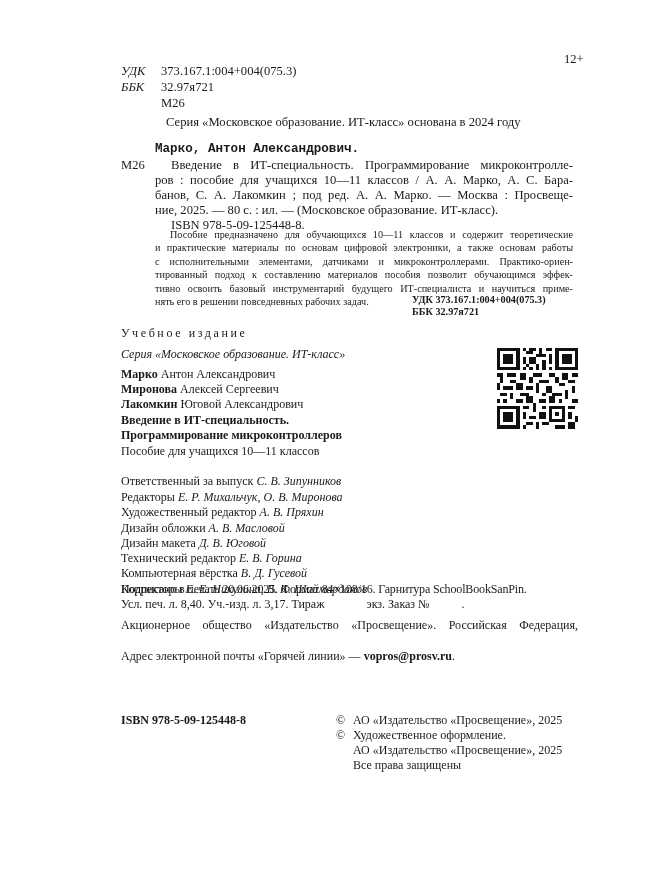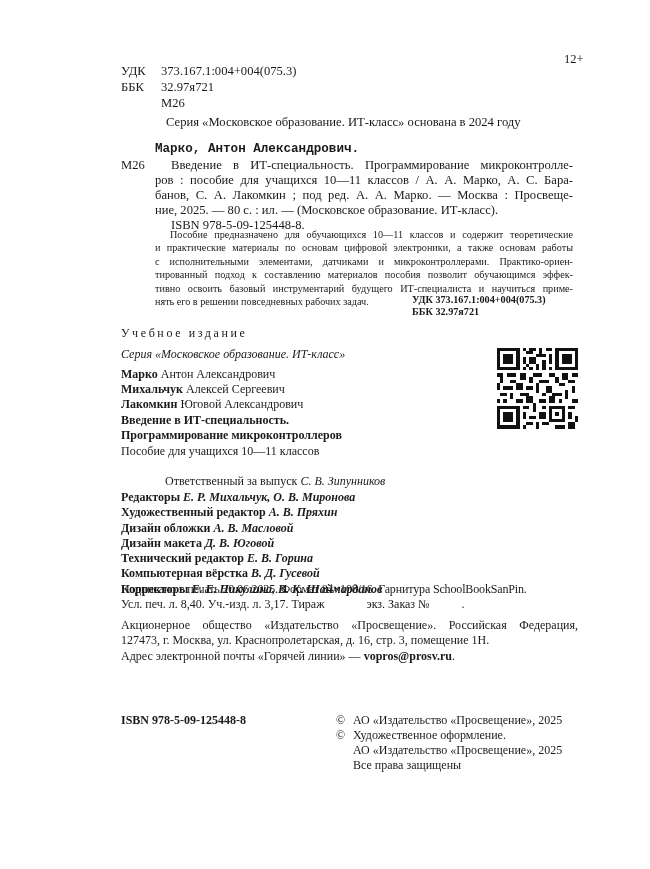--- a/index.html
+++ b/index.html
@@ -9,21 +9,21 @@
     color: #1a1a1a;
   }
   .abs { position: absolute; }
   .serif { font-family: "Liberation Serif", "DejaVu Serif", serif; }
   .b { font-weight: bold; }
   .i { font-style: italic; }
   .t13 { font-size: 12.6px; line-height: 15px; }
   .t12 { font-size: 12px; line-height: 15px; }
   .t10 { font-size: 10.2px; line-height: 13.4px; }
   .row { white-space: nowrap; }
-  .lbl { display: inline-block; width: 40px; }
+  .lbl { display: inline-block; width: 40px; font-style: italic; }
   .just { text-align: justify; text-align-last: justify; }
   .spaced { letter-spacing: 2.6px; }
   .qr { position: absolute; left: 497px; top: 347px; width: 81px; height: 82px; }
 </style>
 </head>
 <body>
 
 <div class="abs t13 serif row" style="left:121px; top:64px;">
   <span class="lbl">УДК</span><span>373.167.1:004+004(075.3)</span>
 </div>
@@ -53,21 +53,21 @@
   <div class="row">нять его в решении повседневных рабочих задач.</div>
 </div>
 <div class="abs t10 serif row b" style="left:412px; top:293px;">УДК  373.167.1:004+004(075.3)</div>
 <div class="abs t10 serif row b" style="left:412px; top:305px;">ББК  32.97я721</div>
 
 <div class="abs t12 serif row spaced" style="left:121px; top:326px;">Учебное издание</div>
 <div class="abs t12 serif row i" style="left:121px; top:347px;">Серия «Московское образование. ИТ-класс»</div>
 
 <div class="abs t12 serif" style="left:121px; top:367px;">
   <div class="row"><span class="b">Марко</span> <span>Антон Александрович</span></div>
-  <div class="row"><span class="b">Михальчук</span> <span>Алексей Сергеевич</span></div>
+  <div class="row"><span class="b">Миронова</span> <span>Алексей Сергеевич</span></div>
   <div class="row"><span class="b">Лакомкин</span> <span>Юговой Александрович</span></div>
 </div>
 
 <div class="abs t12 serif b" style="left:121px; top:413px;">
   <div class="row">Введение в ИТ-специальность.</div>
   <div class="row">Программирование микроконтроллеров</div>
 </div>
 <div class="abs t12 serif row" style="left:121px; top:444px;">Пособие для учащихся 10—11 классов</div>
 
 <svg class="qr" viewBox="0 0 25 25" shape-rendering="crispEdges">
@@ -146,41 +146,40 @@
       <rect x="24" y="21" width="1" height="2"></rect>
     <rect x="9" y="23" width="2" height="1"></rect>
       <rect x="12" y="23" width="1" height="2"></rect>
       <rect x="14" y="23" width="2" height="1"></rect>
       <rect x="18" y="24" width="3" height="1"></rect>
       <rect x="22" y="23" width="2" height="2"></rect>
       <rect x="8" y="24" width="1" height="1"></rect>
   </g>
 </svg>
 
-<div class="abs t12 serif" style="left:121px; top:474px;margin-left:44px;">
+<div class="abs t12 serif" style="left:121px; top:474px;">
   <div class="row"><span>Ответственный за выпуск</span> <span class="i">С. В. Зипунников</span></div>
 </div>
-<div class="abs t12 serif" style="left:121px; top:490px; line-height:15.3px;font-weight:bold;">
+<div class="abs t12 serif" style="left:121px; top:490px; line-height:15.3px;">
   <div class="row"><span>Редакторы</span> <span class="i">Е. Р. Михальчук, О. В. Миронова</span></div>
   <div class="row"><span>Художественный редактор</span> <span class="i">А. В. Пряхин</span></div>
   <div class="row"><span>Дизайн обложки</span> <span class="i">А. В. Масловой</span></div>
   <div class="row"><span>Дизайн макета</span> <span class="i">Д. В. Юговой</span></div>
   <div class="row"><span>Технический редактор</span> <span class="i">Е. В. Горина</span></div>
   <div class="row"><span>Компьютерная вёрстка</span> <span class="i">В. Д. Гусевой</span></div>
   <div class="row"><span>Корректоры</span> <span class="i">Е. Е. Никулина, В. К. Шаймарданов</span></div>
 </div>
 
 <div class="abs t12 serif row" style="left:121px; top:582px; letter-spacing:-0.15px;">Подписано в печать 20.06.2025. Формат 84×108/16. Гарнитура SchoolBookSanPin.</div>
 <div class="abs t12 serif row" style="left:121px; top:597px;">
   <span>Усл. печ. л. 8,40. Уч.-изд. л. 3,17. Тираж</span><span style="display:inline-block; width:42px;"></span><span>экз. Заказ №</span><span style="display:inline-block; width:32px;"></span><span>.</span>
 </div>
 
 <div class="abs t12 serif" style="left:121px; top:618px; width:457px;">
   <div class="just row">Акционерное общество «Издательство «Просвещение». Российская Федерация,</div>
-  <div class="row">127473, г. Москва, ул. Краснопролетарская, д. 16, стр. 3, помещение 1Н.</div>
 </div>
 
 <div class="abs t12 serif row" style="left:121px; top:649px;">
   <span>Адрес электронной почты «Горячей линии» —</span> <span class="b">vopros@prosv.ru</span><span>.</span>
 </div>
 
 <div class="abs t12 serif row b" style="left:121px; top:713px;">ISBN 978-5-09-125448-8</div>
 <div class="abs t12 serif" style="left:336px; top:713px;">
   <div class="row"><span style="display:inline-block; width:17px;">©</span><span>АО «Издательство «Просвещение», 2025</span></div>
   <div class="row"><span style="display:inline-block; width:17px;">©</span><span>Художественное оформление.</span></div>

